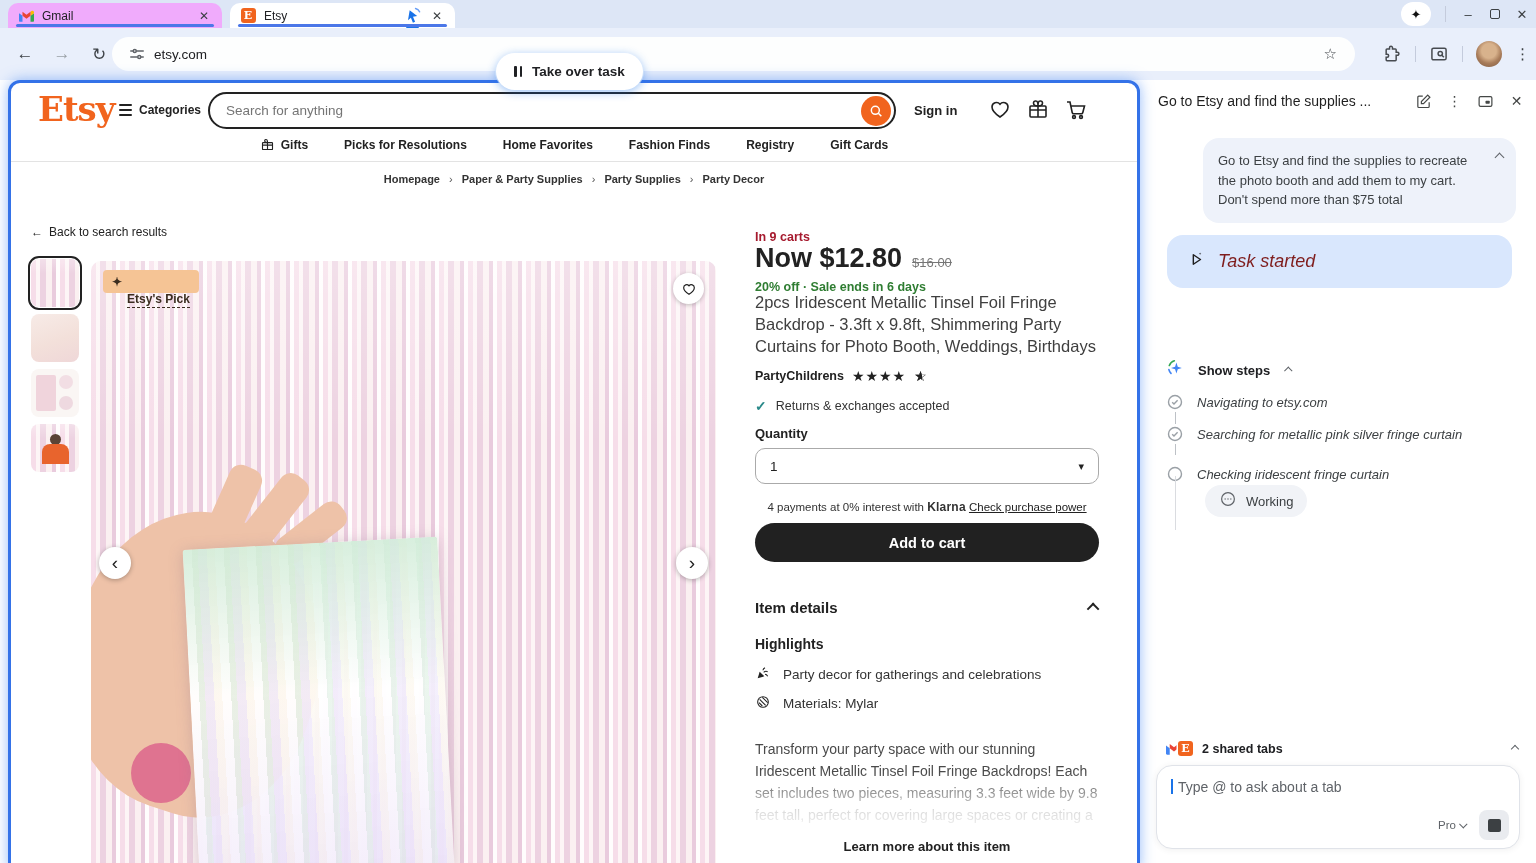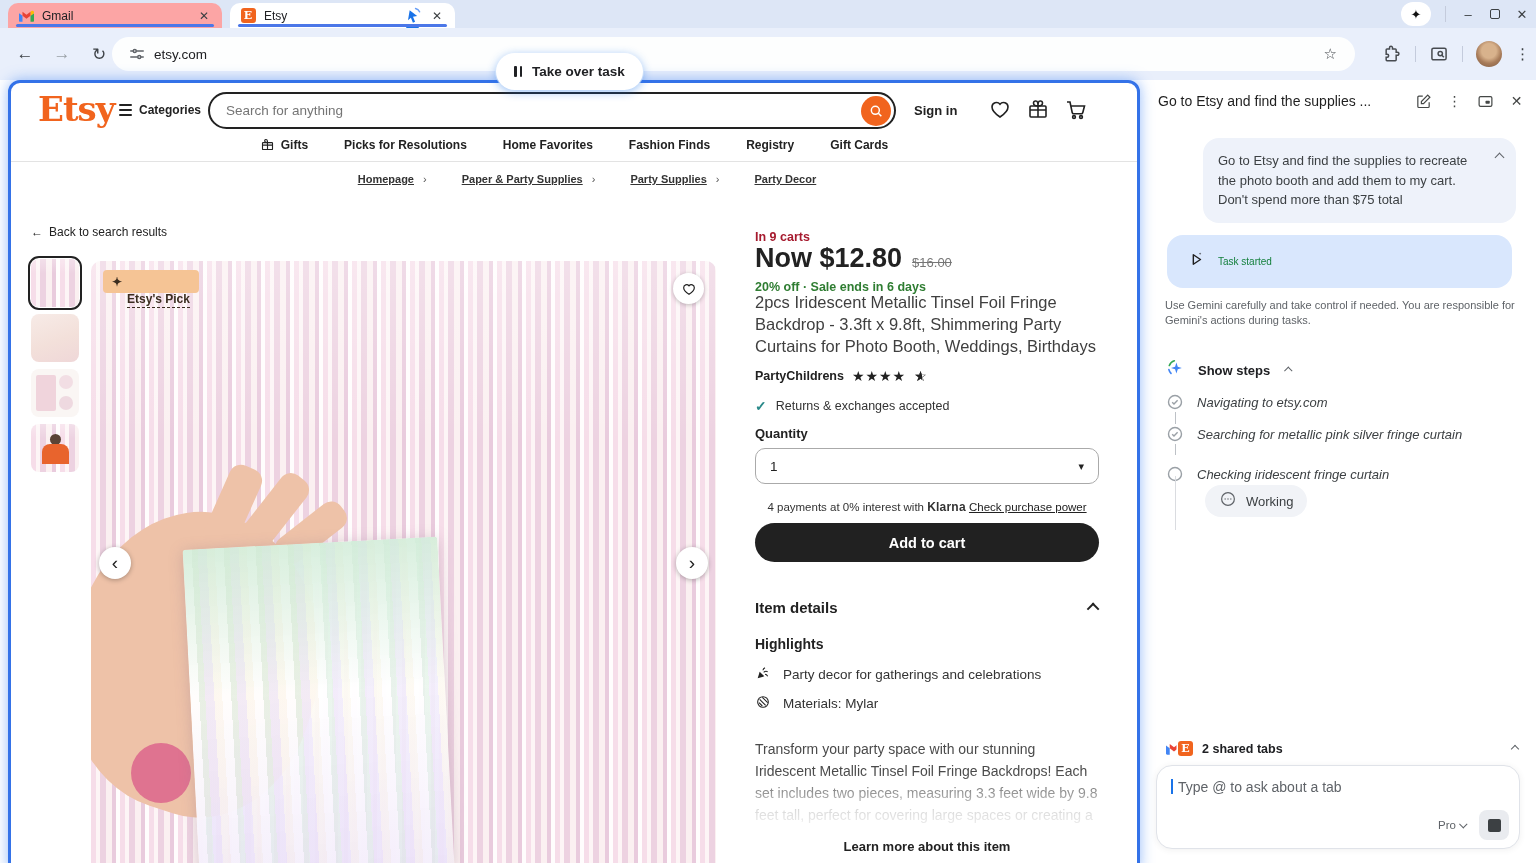--- a/index.html
+++ b/index.html
@@ -9,21 +9,21 @@
   
   #chrome { position:absolute; inset:0 0 auto 0; height:80px; background:#dde6f6; }
   #tabstrip { position:absolute; top:0; left:0; right:0; height:28px; }
   .tab { position:absolute; top:3px; height:25px; border-radius:10px 10px 0 0;
     display:flex; align-items:center; padding:0 10px; font-size:12px; color:#202124; }
   .tab .tab-title { flex:1; margin-left:8px; }
   .tab-underline { position:absolute; bottom:1px; left:8px; right:8px; height:3px;
     border-radius:3px; background:#4b77e8; }
   .tab-close { width:16px; height:16px; display:flex; align-items:center; justify-content:center;
     font-size:12px; color:#3c4043; border-radius:50%; }
-  #tab-gmail { left:8px; width:214px; background:#fca5a5; }
+  #tab-gmail { left:8px; width:214px; background:#f0abfc; }
   #tab-etsy { left:230px; width:225px; background:#ffffff; }
   .favicon { width:16px; height:16px; display:flex; align-items:center; justify-content:center; }
   .etsy-fav { width:15px; height:15px; background:#F1641E; border-radius:3px; color:#fff;
     font-family:"DejaVu Serif", serif; font-size:11px; font-weight:bold; text-align:center; line-height:15px; }
   .cursor-badge { position:relative; width:20px; height:20px; margin-right:6px; }
   .cursor-badge svg { width:20px; height:20px; }
   .cursor-underline { position:absolute; left:3px; bottom:-2px; width:13px; height:2px; background:#1a73e8; border-radius:2px; }
   #win-controls { position:absolute; right:6px; top:0; height:28px; display:flex; align-items:center; gap:14px; }
   #sparkle-btn { width:30px; height:24px; background:#fff; border-radius:12px; display:flex;
     align-items:center; justify-content:center; font-size:13px; color:#111; }
@@ -73,21 +73,21 @@
   #search-btn { width:30px; height:30px; border-radius:50%; background:#F1641E; display:flex;
     align-items:center; justify-content:center; }
   #signin { position:absolute; left:903px; top:20px; font-size:13px; font-weight:bold; color:#222; }
   .hdr-ic { position:absolute; top:14px; width:24px; height:24px; }
   #etsy-nav { position:absolute; top:54px; left:0; width:100%; display:flex; justify-content:center;
     gap:36px; font-size:12px; font-weight:bold; color:#222; }
   .nav-item { display:flex; align-items:center; gap:6px; }
   #hdr-divider { position:absolute; top:78px; left:0; right:0; border-top:1px solid #e3e3e3; }
   #crumbs { position:absolute; top:90px; left:0; width:100%; display:flex; justify-content:center;
     gap:9px; font-size:11px; color:#333; align-items:center; }
-  #crumbs .crumb { text-decoration:underline; font-weight:bold;margin-left:26px; }
+  #crumbs .crumb { font-weight:bold; }
   #crumbs .sep { color:#555; text-decoration:none; font-weight:normal; }
 
   #back-link { position:absolute; left:20px; top:142px; font-size:12px; color:#222; display:flex; gap:6px; align-items:center;}
 
   
   .thumb { position:absolute; left:20px; width:48px; height:48px; border-radius:8px; overflow:hidden; }
   .thumb.sel { outline:2px solid #222; outline-offset:1px; }
   .fringe-bg { background:
       linear-gradient(180deg, rgba(255,255,255,.30), rgba(255,255,255,0) 30%),
       repeating-linear-gradient(90deg,#f6dde9 0 5px,#fdf5f6 5px 9px,#edd2e1 9px 15px,#fbf0f1 15px 21px,#e9cbdd 21px 25px,#fffdfd 25px 29px); }
@@ -165,21 +165,21 @@
   #sb-header { position:absolute; top:5px; left:10px; right:10px; height:22px; display:flex; align-items:center; }
   #sb-title { font-size:14px; color:#1f1f1f; }
   #sb-icons { margin-left:auto; display:flex; align-items:center; gap:12px; }
   .sb-ic { width:19px; height:19px; display:flex; align-items:center; justify-content:center; color:#444746; font-size:14px; }
   #user-bubble { position:absolute; left:55px; top:53px; width:313px; background:#eef2fa; border-radius:16px;
     padding:13px 30px 13px 15px; font-size:13px; color:#3c4043; line-height:19.5px; }
   #user-bubble .chev-up2 { position:absolute; right:13px; top:16px; width:7px; height:7px;
     border-left:1.7px solid #5f6368; border-top:1.7px solid #5f6368; transform:rotate(45deg); }
   #task-bubble { position:absolute; left:19px; top:150px; width:345px; height:53px; background:#d9e7fd;
     border-radius:16px; display:flex; align-items:center; gap:12px; padding:0 20px; }
-  #task-bubble .tb-label { font-size:10px; color:#15803d; }
+  #task-bubble .tb-label { font-size:18px; color:#7f1d1d;font-style:italic; }
   #disclaimer { position:absolute; left:17px; top:213px; width:352px; font-size:11px; color:#5f6368; line-height:15px; }
   #show-steps { position:absolute; left:18px; top:273px; display:flex; align-items:center; gap:12px; }
   #show-steps .ss-label { font-size:13px; font-weight:bold; color:#202124; }
   #show-steps .chev-up3 { width:6px; height:6px; border-left:1.6px solid #5f6368; border-top:1.6px solid #5f6368;
     transform:rotate(45deg) translateY(1px); margin-left:4px; }
   .step { position:absolute; left:19px; display:flex; align-items:center; gap:14px; }
   .step .st-label { font-size:13px; font-style:italic; color:#3c4043; }
   #step-1 { top:309px; } #step-2 { top:341px; } #step-3 { top:381px; }
   .st-conn { position:absolute; left:26.5px; width:1.3px; background:#bdc1c6; }
   #conn-1 { top:327px; height:12px; } #conn-2 { top:359px; height:11px; }
@@ -491,21 +491,20 @@
   <div id="task-bubble">
     <span>
       <svg viewBox="0 0 24 24" width="19" height="19" fill="none" stroke="#1f1f1f" stroke-width="1.8">
         <path d="M8 6v12l9-6z" stroke-linejoin="round"></path>
         <path d="M16.5 3.2l.4 1.2 1.2.4-1.2.4-.4 1.2-.4-1.2-1.2-.4 1.2-.4z" fill="#1f1f1f" stroke="none"></path>
       </svg>
     </span>
     <span class="tb-label">Task started</span>
   </div>
 
-  <div id="disclaimer">Use Gemini carefully and take control if needed. You are responsible for Gemini's actions during tasks.</div>
 
   <div id="show-steps">
     <span>
       <svg viewBox="0 0 24 24" width="20" height="20">
         <path d="M12.5 5.5l1.6 4.9 4.9 1.6-4.9 1.6-1.6 4.9-1.6-4.9-4.9-1.6 4.9-1.6z" fill="#4285f4"></path>
         <path d="M4 9a9 9 0 0 1 6-5.7" stroke="#34a853" stroke-width="2" fill="none" stroke-linecap="round"></path>
         <path d="M3.5 14a9 9 0 0 0 2.5 4.5" stroke="#4285f4" stroke-width="2" fill="none" stroke-linecap="round"></path>
       </svg>
     </span>
     <span class="ss-label">Show steps</span>

